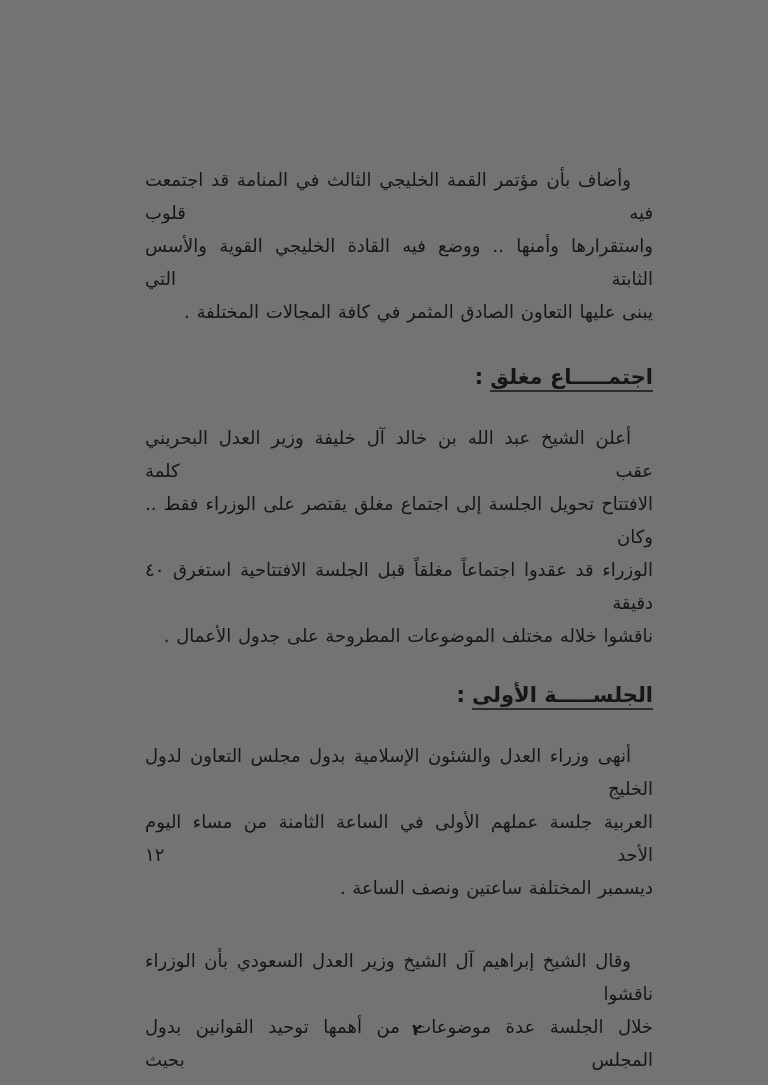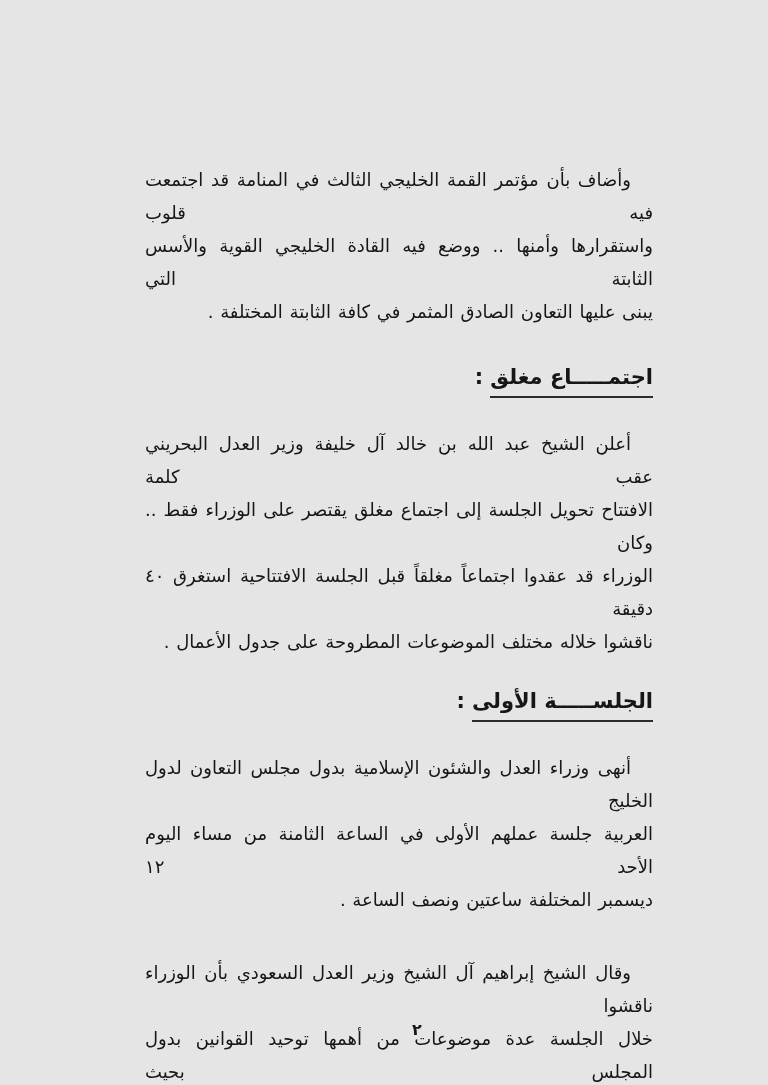--- a/index.html
+++ b/index.html
@@ -4,21 +4,21 @@
 <style>
   html, body {
     margin: 0;
     padding: 0;
     background: #ffffff;
   }
   .page {
     position: relative;
     width: 768px;
     height: 1085px;
-    background: #e5e5e5;
+    background: #737373;
     overflow: hidden;
     font-family: "DejaVu Sans", sans-serif;
     color: #161616;
   }
   .content {
     position: absolute;
     top: 163px;
     right: 115px;
     width: 508px;
     direction: rtl;
@@ -48,21 +48,20 @@
     margin: 0 0 29px 0;
     font-size: 21px;
     font-weight: bold;
     text-align: right;
     line-height: 26px;
     direction: rtl;
   }
   .heading .hu {
     display: inline-block;
     border-bottom: 2px solid #2b2b2b;
-    padding-bottom: 6px;
   }
   .heading .colon {
     margin-right: 7px;
   }
   .pagenum {
     position: absolute;
     top: 1020px;
     left: 412px;
     font-size: 16px;
     font-weight: bold;
@@ -71,21 +70,21 @@
 </style>
 </head>
 <body>
 
 <div class="page">
   <div class="content">
 
     <div class="para p1">
         <div class="line first">وأضاف بأن مؤتمر القمة الخليجي الثالث في المنامة قد اجتمعت فيه قلوب</div>
         <div class="line">واستقرارها وأمنها .. ووضع فيه القادة الخليجي القوية والأسس الثابتة التي</div>
-        <div class="line last">يبنى عليها التعاون الصادق المثمر في كافة الثابتة المختلفة .</div>
+        <div class="line last">يبنى عليها التعاون الصادق المثمر في كافة المجالات المختلفة .</div>
       </div>
 
     <h2 class="heading"><span class="hu">اجتمـــــاع مغلق</span><span class="colon">:</span></h2>
 
     <div class="para p2">
         <div class="line first">أعلن الشيخ عبد الله بن خالد آل خليفة وزير العدل البحريني عقب كلمة</div>
         <div class="line">الافتتاح تحويل الجلسة إلى اجتماع مغلق يقتصر على الوزراء فقط .. وكان</div>
         <div class="line">الوزراء قد عقدوا اجتماعاً مغلقاً قبل الجلسة الافتتاحية استغرق ٤٠ دقيقة</div>
         <div class="line last">ناقشوا خلاله مختلف الموضوعات المطروحة على جدول الأعمال .</div>
       </div>

